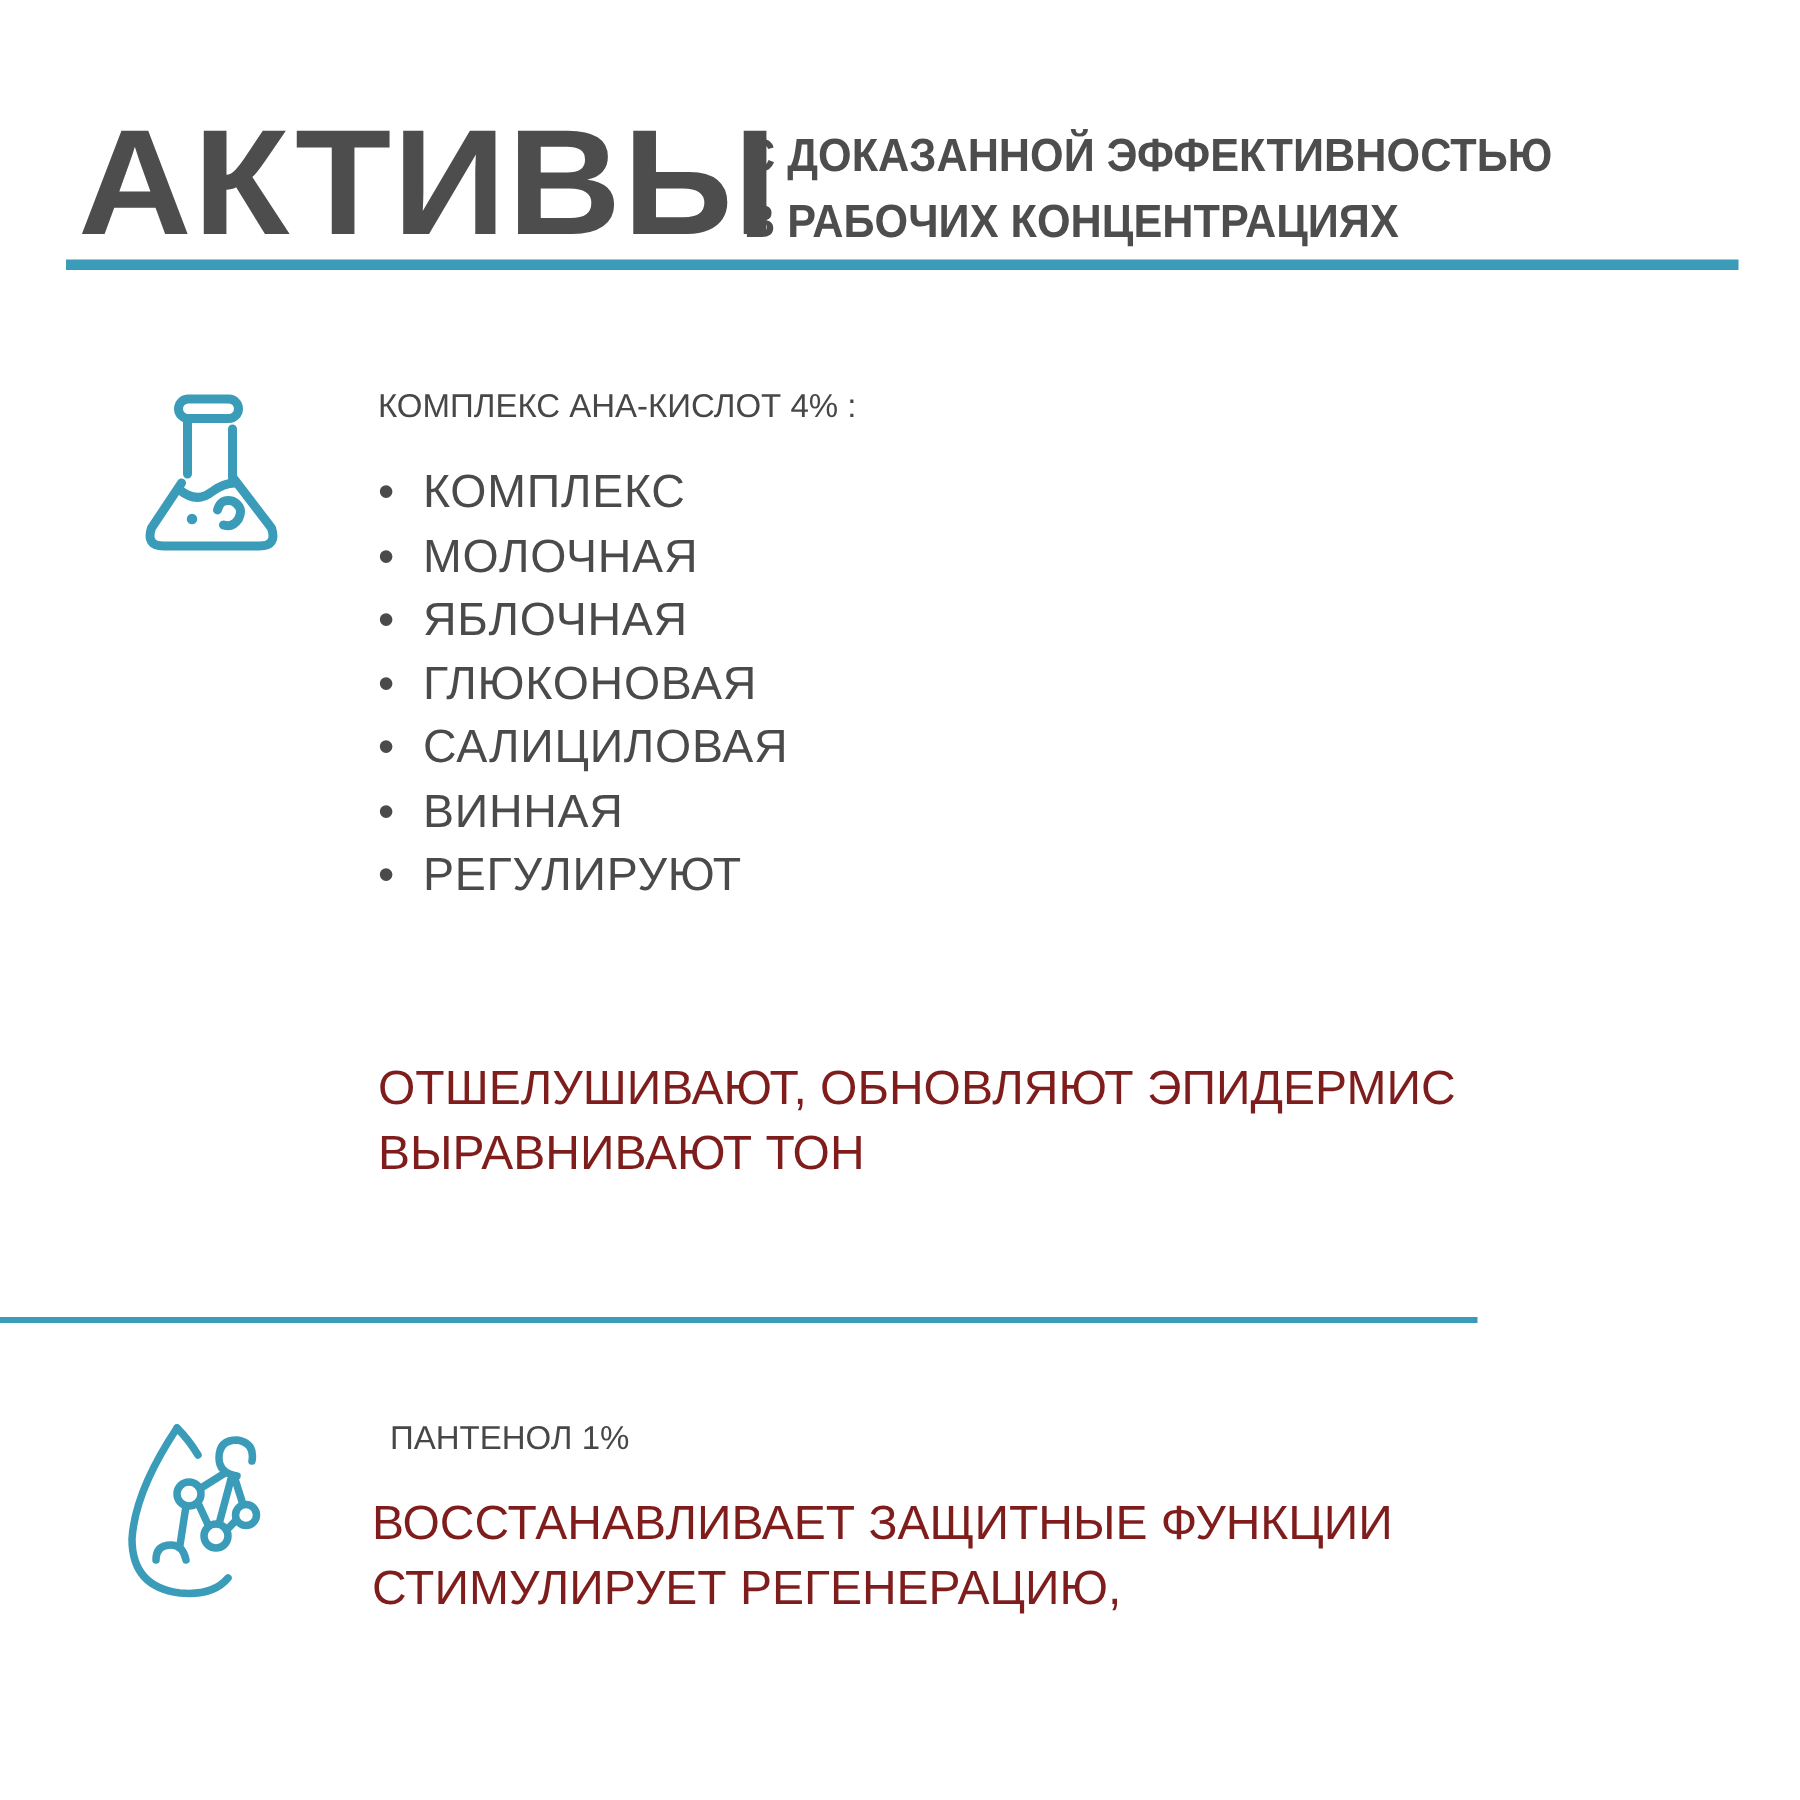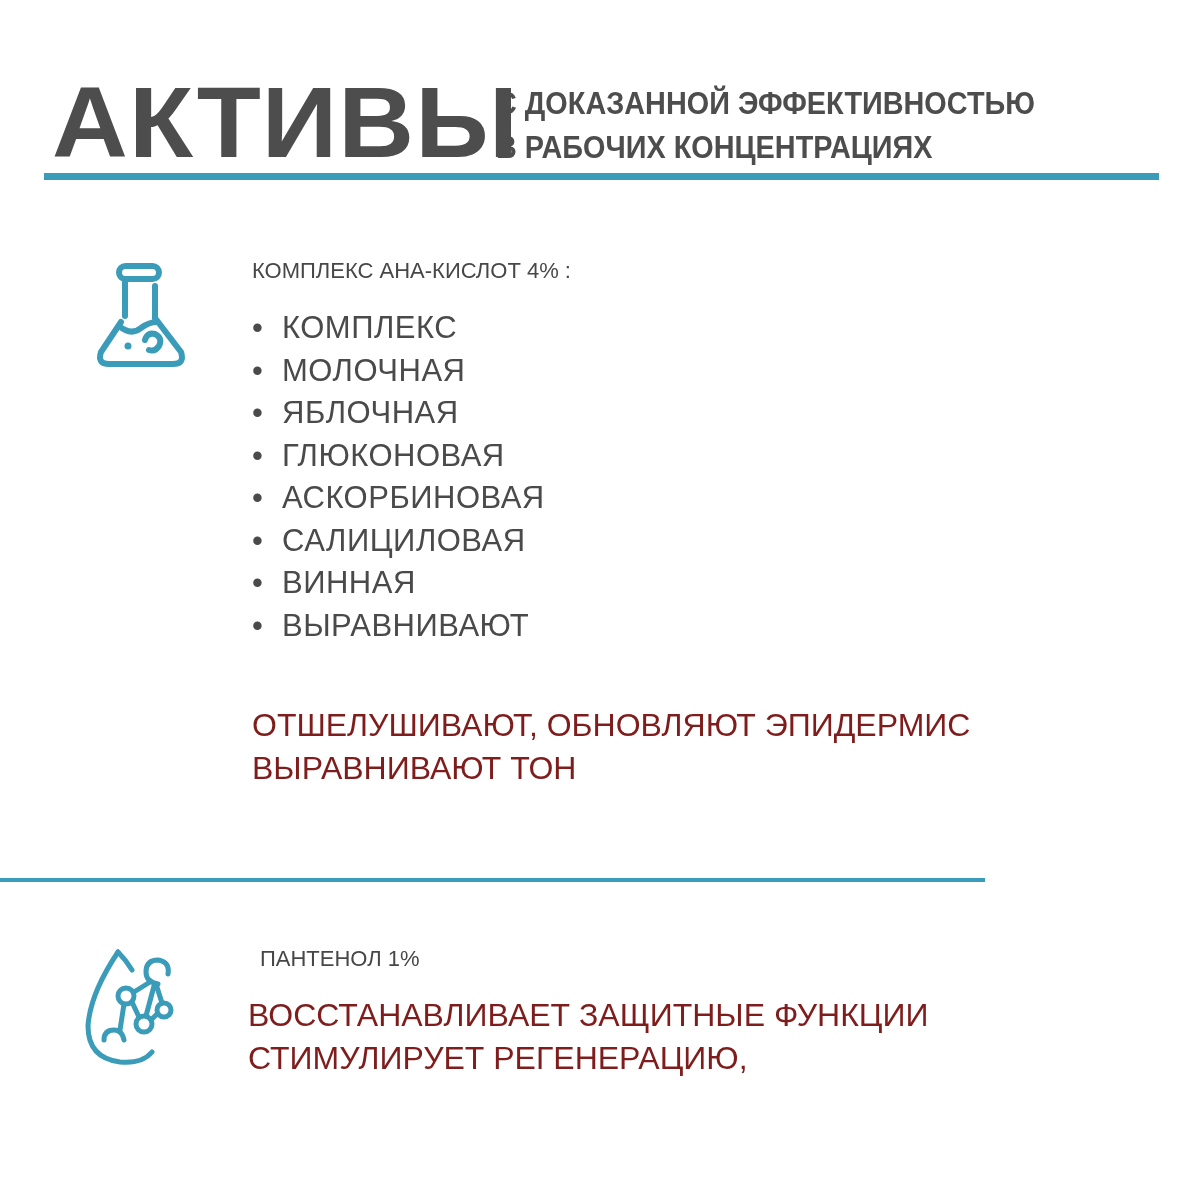--- a/index.html
+++ b/index.html
@@ -61,24 +61,23 @@
     <circle cx="33" cy="84" r="3.5" fill="#3a9cb8" stroke="none"></circle>
     <path d="M50 78 Q52 70 60 72 Q68 76 64 84 Q60 90 54 88"></path>
   </svg>
 </div>
 <div class="heading" style="left:252px;top:258px;">КОМПЛЕКС АНА-КИСЛОТ 4% :</div>
 <ul class="list">
   <li><span class="bullet">•</span><span>КОМПЛЕКС</span></li>
   <li><span class="bullet">•</span><span>МОЛОЧНАЯ</span></li>
   <li><span class="bullet">•</span><span>ЯБЛОЧНАЯ</span></li>
   <li><span class="bullet">•</span><span>ГЛЮКОНОВАЯ</span></li>
-  <li><span class="bullet">•</span><span>АСКОРБИНОВАЯ</span></li>
   <li><span class="bullet">•</span><span>САЛИЦИЛОВАЯ</span></li>
   <li><span class="bullet">•</span><span>ВИННАЯ</span></li>
-  <li><span class="bullet">•</span><span>ВЫРАВНИВАЮТ</span></li>
+  <li><span class="bullet">•</span><span>РЕГУЛИРУЮТ</span></li>
 </ul>
 <div class="desc" style="left:252px;top:704px;">
   <div>ОТШЕЛУШИВАЮТ, ОБНОВЛЯЮТ ЭПИДЕРМИС</div>
   <div>ВЫРАВНИВАЮТ ТОН</div>
 </div>
 
 <div class="rule-mid"></div>
 
 <div class="icon" style="left:84px;top:948px;">
   <svg width="90" height="118" viewBox="0 0 90 118" fill="none" stroke="#3a9cb8" stroke-width="5" stroke-linecap="round" stroke-linejoin="round">

